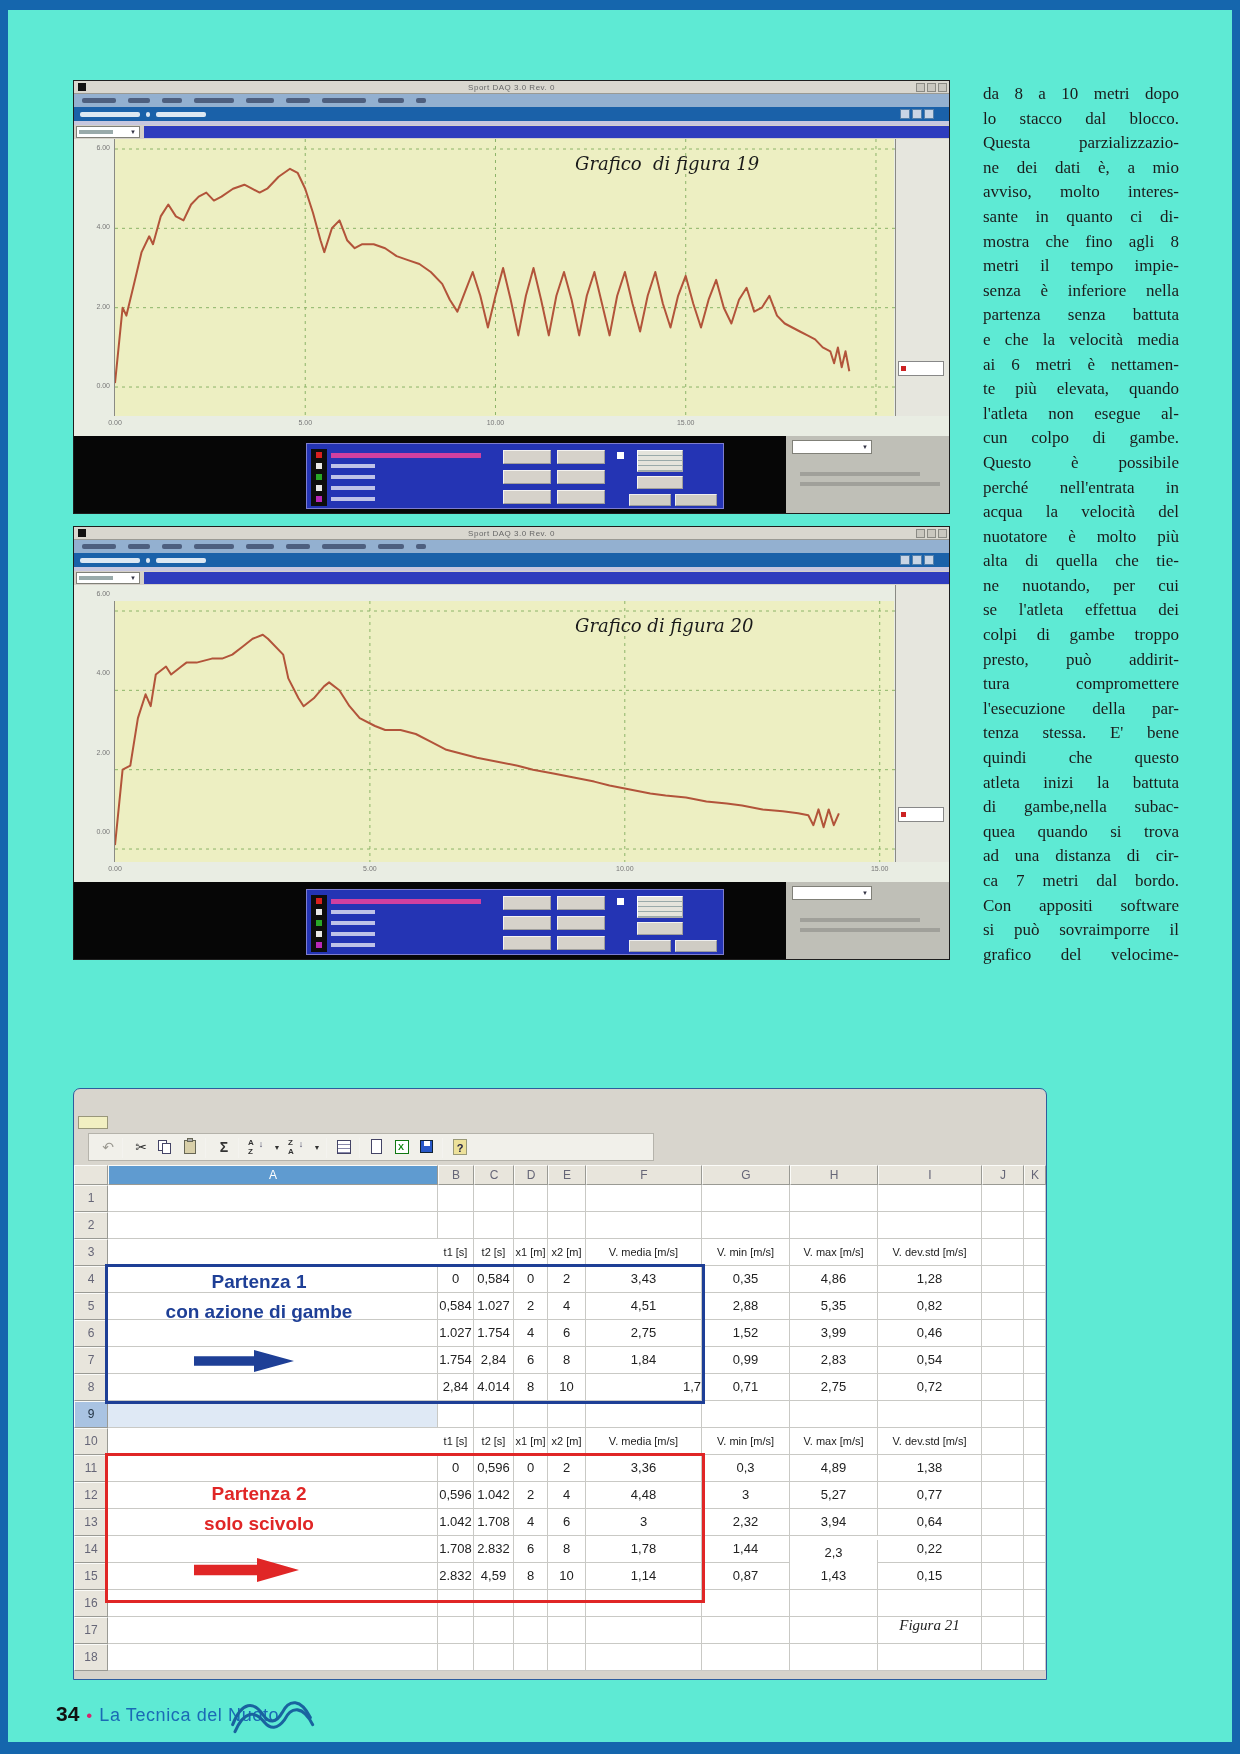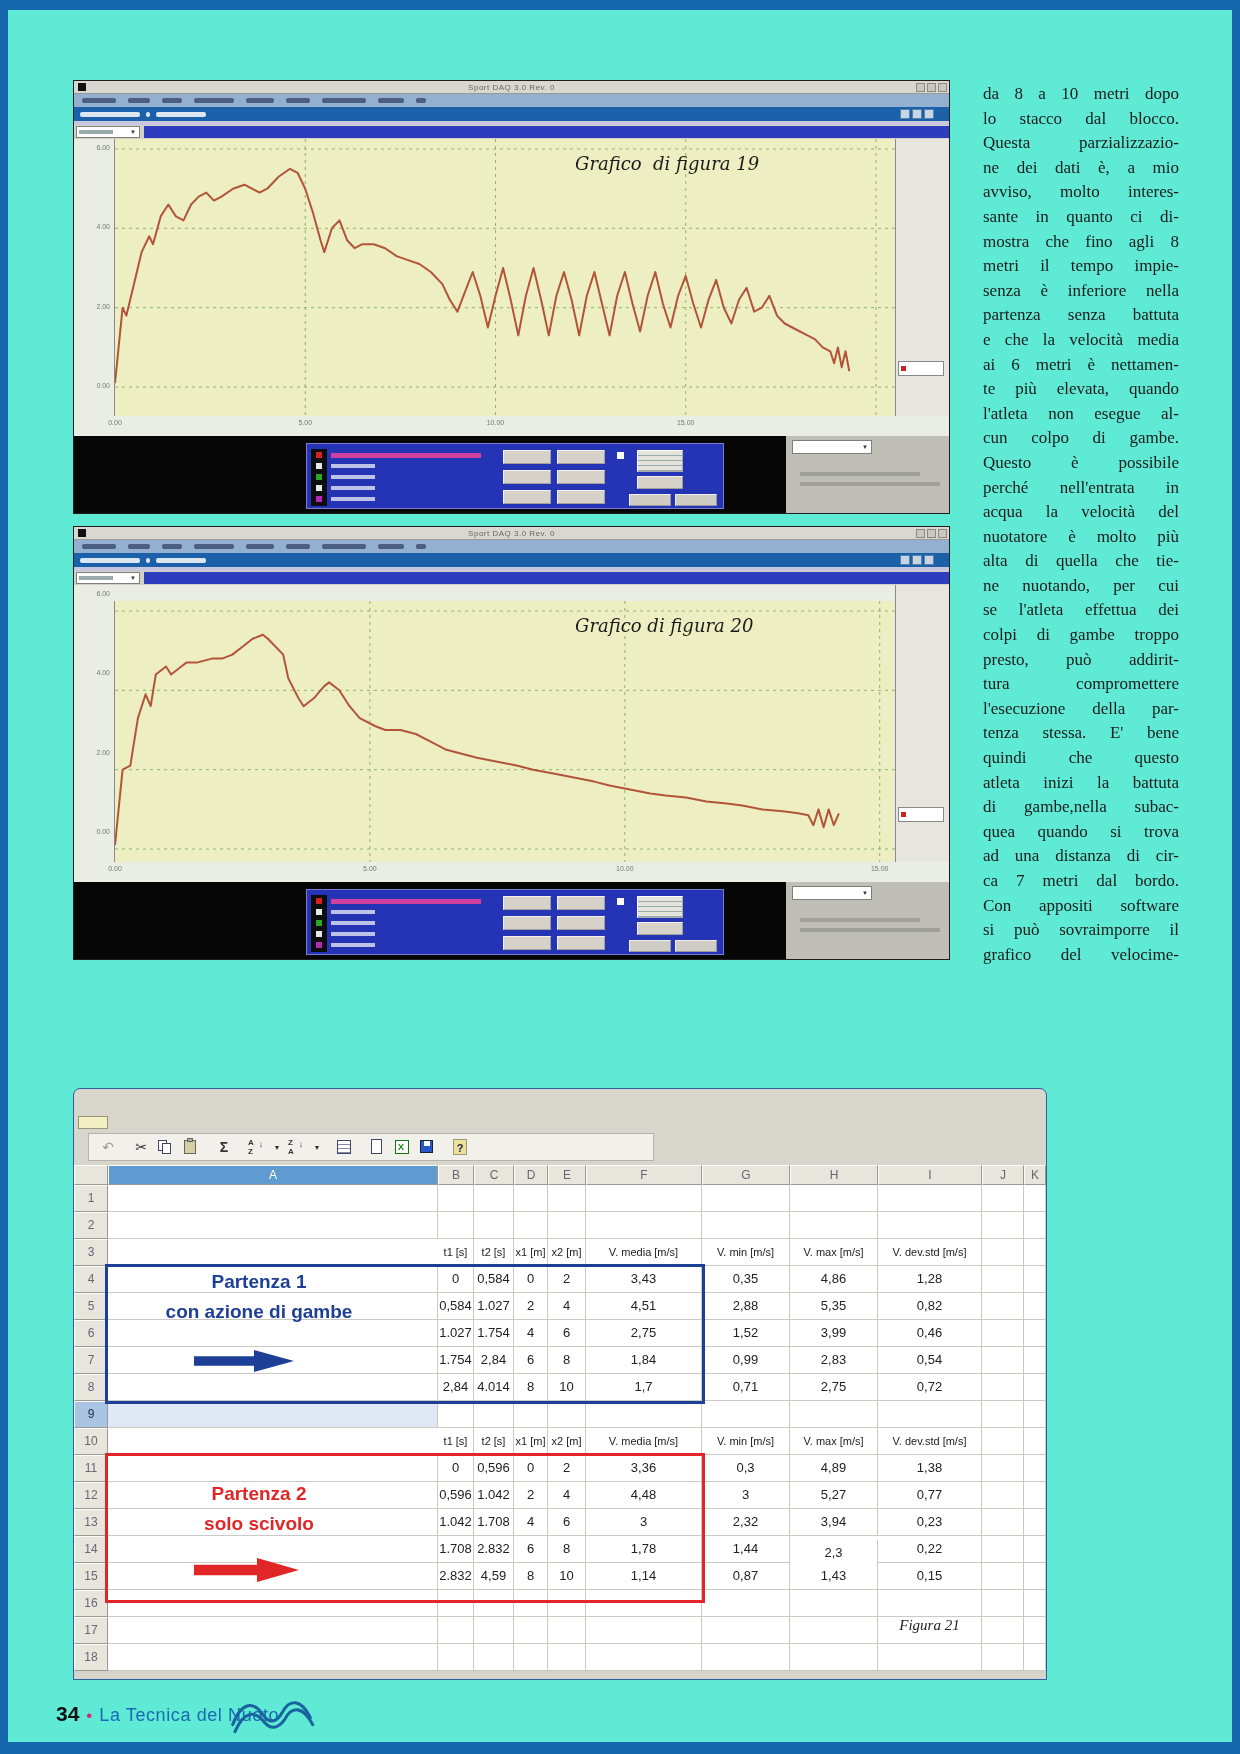--- a/index.html
+++ b/index.html
@@ -435,21 +435,21 @@
         <div class="cell" style="position: absolute; box-sizing: border-box; left: 716px; top: 182px; width: 88px; height: 27px; line-height: 26px;">2,83</div>
         <div class="cell" style="position: absolute; box-sizing: border-box; left: 804px; top: 182px; width: 104px; height: 27px; line-height: 26px;">0,54</div>
         <div class="cell" style="position: absolute; box-sizing: border-box; left: 908px; top: 182px; width: 42px; height: 27px; line-height: 26px;"></div>
         <div class="cell" style="position: absolute; box-sizing: border-box; left: 950px; top: 182px; width: 22px; height: 27px; line-height: 26px;"></div>
         <div class="gut" style="position: absolute; box-sizing: border-box; left: 0px; top: 209px; width: 34px; height: 27px; line-height: 25px;">8</div>
         <div class="cell" style="position: absolute; box-sizing: border-box; left: 34px; top: 209px; width: 330px; height: 27px; line-height: 26px;"></div>
         <div class="cell" style="position: absolute; box-sizing: border-box; left: 364px; top: 209px; width: 36px; height: 27px; line-height: 26px;">2,84</div>
         <div class="cell" style="position: absolute; box-sizing: border-box; left: 400px; top: 209px; width: 40px; height: 27px; line-height: 26px;">4.014</div>
         <div class="cell" style="position: absolute; box-sizing: border-box; left: 440px; top: 209px; width: 34px; height: 27px; line-height: 26px;">8</div>
         <div class="cell" style="position: absolute; box-sizing: border-box; left: 474px; top: 209px; width: 38px; height: 27px; line-height: 26px;">10</div>
-        <div class="cell" style="position: absolute; box-sizing: border-box; left: 512px; top: 209px; width: 116px; height: 27px; line-height: 26px;">1,7</div>
+        <div class="cell" style="position: absolute; box-sizing: border-box; left: 512px; top: 209px; width: 116px; height: 27px; line-height: 26px; text-align: right;">1,7</div>
         <div class="cell" style="position: absolute; box-sizing: border-box; left: 628px; top: 209px; width: 88px; height: 27px; line-height: 26px;">0,71</div>
         <div class="cell" style="position: absolute; box-sizing: border-box; left: 716px; top: 209px; width: 88px; height: 27px; line-height: 26px;">2,75</div>
         <div class="cell" style="position: absolute; box-sizing: border-box; left: 804px; top: 209px; width: 104px; height: 27px; line-height: 26px;">0,72</div>
         <div class="cell" style="position: absolute; box-sizing: border-box; left: 908px; top: 209px; width: 42px; height: 27px; line-height: 26px;"></div>
         <div class="cell" style="position: absolute; box-sizing: border-box; left: 950px; top: 209px; width: 22px; height: 27px; line-height: 26px;"></div>
         <div class="gut" style="position: absolute; box-sizing: border-box; left: 0px; top: 236px; width: 34px; height: 27px; line-height: 25px; background: rgb(169, 195, 226); color: rgb(34, 51, 68);">9</div>
         <div class="cell" style="position: absolute; box-sizing: border-box; left: 34px; top: 236px; width: 330px; height: 27px; line-height: 26px; background: rgb(223, 233, 245);"></div>
         <div class="cell" style="position: absolute; box-sizing: border-box; left: 364px; top: 236px; width: 36px; height: 27px; line-height: 26px;"></div>
         <div class="cell" style="position: absolute; box-sizing: border-box; left: 400px; top: 236px; width: 40px; height: 27px; line-height: 26px;"></div>
         <div class="cell" style="position: absolute; box-sizing: border-box; left: 440px; top: 236px; width: 34px; height: 27px; line-height: 26px;"></div>
@@ -497,21 +497,21 @@
         <div class="cell" style="position: absolute; box-sizing: border-box; left: 950px; top: 317px; width: 22px; height: 27px; line-height: 26px;"></div>
         <div class="gut" style="position: absolute; box-sizing: border-box; left: 0px; top: 344px; width: 34px; height: 27px; line-height: 25px;">13</div>
         <div class="cell" style="position: absolute; box-sizing: border-box; left: 34px; top: 344px; width: 330px; height: 27px; line-height: 26px;"></div>
         <div class="cell" style="position: absolute; box-sizing: border-box; left: 364px; top: 344px; width: 36px; height: 27px; line-height: 26px;">1.042</div>
         <div class="cell" style="position: absolute; box-sizing: border-box; left: 400px; top: 344px; width: 40px; height: 27px; line-height: 26px;">1.708</div>
         <div class="cell" style="position: absolute; box-sizing: border-box; left: 440px; top: 344px; width: 34px; height: 27px; line-height: 26px;">4</div>
         <div class="cell" style="position: absolute; box-sizing: border-box; left: 474px; top: 344px; width: 38px; height: 27px; line-height: 26px;">6</div>
         <div class="cell" style="position: absolute; box-sizing: border-box; left: 512px; top: 344px; width: 116px; height: 27px; line-height: 26px;">3</div>
         <div class="cell" style="position: absolute; box-sizing: border-box; left: 628px; top: 344px; width: 88px; height: 27px; line-height: 26px;">2,32</div>
         <div class="cell" style="position: absolute; box-sizing: border-box; left: 716px; top: 344px; width: 88px; height: 27px; line-height: 26px;">3,94</div>
-        <div class="cell" style="position: absolute; box-sizing: border-box; left: 804px; top: 344px; width: 104px; height: 27px; line-height: 26px;">0,23</div>
+        <div class="cell" style="position: absolute; box-sizing: border-box; left: 804px; top: 344px; width: 104px; height: 27px; line-height: 26px;">0,64</div>
         <div class="cell" style="position: absolute; box-sizing: border-box; left: 908px; top: 344px; width: 42px; height: 27px; line-height: 26px;"></div>
         <div class="cell" style="position: absolute; box-sizing: border-box; left: 950px; top: 344px; width: 22px; height: 27px; line-height: 26px;"></div>
         <div class="gut" style="position: absolute; box-sizing: border-box; left: 0px; top: 371px; width: 34px; height: 27px; line-height: 25px;">14</div>
         <div class="cell" style="position: absolute; box-sizing: border-box; left: 34px; top: 371px; width: 330px; height: 27px; line-height: 26px;"></div>
         <div class="cell" style="position: absolute; box-sizing: border-box; left: 364px; top: 371px; width: 36px; height: 27px; line-height: 26px;">1.708</div>
         <div class="cell" style="position: absolute; box-sizing: border-box; left: 400px; top: 371px; width: 40px; height: 27px; line-height: 26px;">2.832</div>
         <div class="cell" style="position: absolute; box-sizing: border-box; left: 440px; top: 371px; width: 34px; height: 27px; line-height: 26px;">6</div>
         <div class="cell" style="position: absolute; box-sizing: border-box; left: 474px; top: 371px; width: 38px; height: 27px; line-height: 26px;">8</div>
         <div class="cell" style="position: absolute; box-sizing: border-box; left: 512px; top: 371px; width: 116px; height: 27px; line-height: 26px;">1,78</div>
         <div class="cell" style="position: absolute; box-sizing: border-box; left: 628px; top: 371px; width: 88px; height: 27px; line-height: 26px;">1,44</div>

